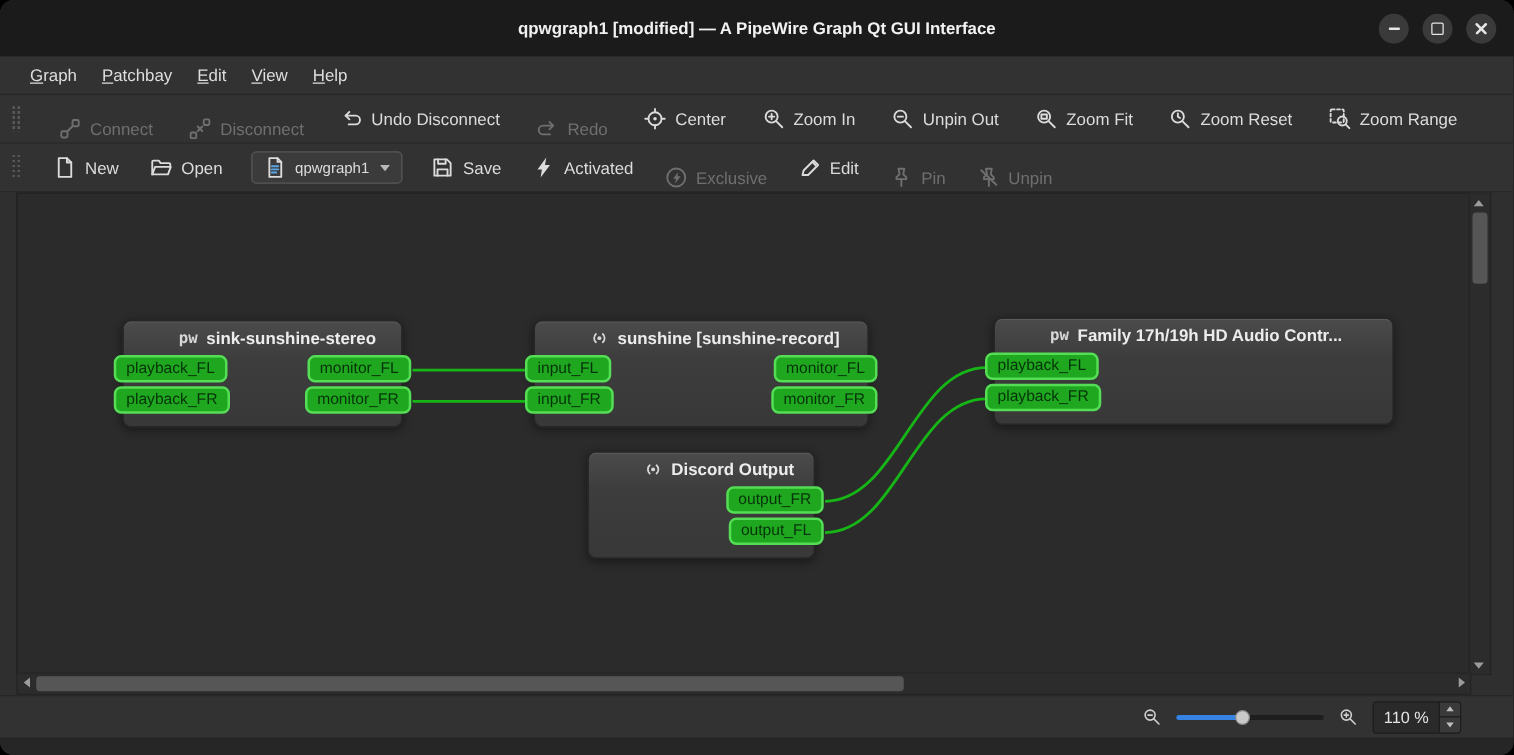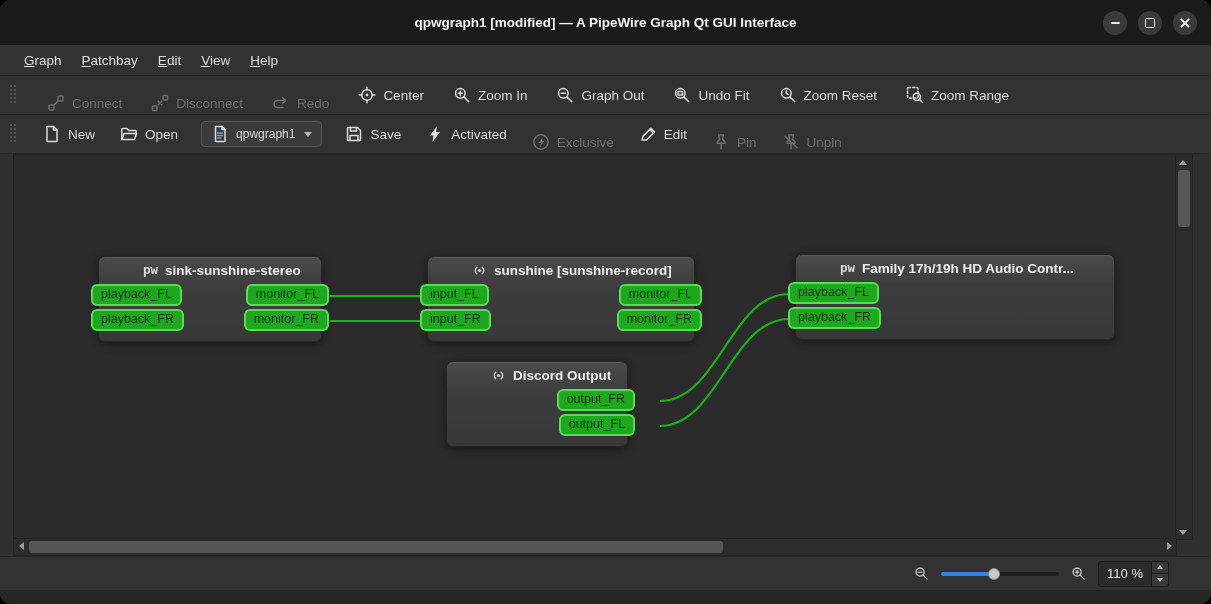--- a/index.html
+++ b/index.html
@@ -143,20 +143,29 @@
       <span class="icon">
           <svg viewBox="0 0 18 18">
             <rect x="1.5" y="12" width="4.5" height="4.5" rx="1"></rect>
             <rect x="12" y="1.5" width="4.5" height="4.5" rx="1"></rect>
             <path d="M7.2 10.8l3.6-3.6M7.2 7.2l3.6 3.6"></path>
           </svg>
         </span>
       <span>Disconnect</span>
     </button>
 
+    <button class="tb-btn">
+      <span class="icon">
+          <svg viewBox="0 0 18 18">
+            <path d="M4.5 6.5h8a3.5 3.5 0 0 1 0 7H7"></path>
+            <path d="M7.5 3.5l-3 3 3 3"></path>
+          </svg>
+        </span>
+      <span>Undo Disconnect</span>
+    </button>
 
     <button class="tb-btn disabled">
       <span class="icon">
           <svg viewBox="0 0 18 18">
             <path d="M13.5 6.5h-8a3.5 3.5 0 0 0 0 7H11"></path>
             <path d="M10.5 3.5l3 3-3 3"></path>
           </svg>
         </span>
       <span>Redo</span>
     </button>
@@ -184,32 +193,32 @@
     </button>
 
     <button class="tb-btn">
       <span class="icon">
           <svg viewBox="0 0 18 18">
             <circle cx="7.3" cy="7.3" r="4.8"></circle>
             <path d="M10.9 10.9l4.9 4.9"></path>
             <path d="M5.2 7.3h4.2"></path>
           </svg>
         </span>
-      <span>Graph Out</span>
+      <span>Unpin Out</span>
     </button>
 
     <button class="tb-btn">
       <span class="icon">
           <svg viewBox="0 0 18 18">
             <circle cx="7.3" cy="7.3" r="4.8"></circle>
             <path d="M10.9 10.9l4.9 4.9"></path>
             <rect x="5.1" y="5.6" width="4.4" height="3.4"></rect>
           </svg>
         </span>
-      <span>Undo Fit</span>
+      <span>Zoom Fit</span>
     </button>
 
     <button class="tb-btn">
       <span class="icon">
           <svg viewBox="0 0 18 18">
             <circle cx="7.3" cy="7.3" r="4.8"></circle>
             <path d="M10.9 10.9l4.9 4.9"></path>
             <path d="M7.3 4.8v2.5l1.7 1.1"></path>
           </svg>
         </span>
@@ -376,21 +385,21 @@
         <div class="port-row">
           <span class="port in">playback_FL</span>
           <span class="port-spacer"></span>
         </div>
         <div class="port-row">
           <span class="port in">playback_FR</span>
           <span class="port-spacer"></span>
         </div>
       </div>
 
-      <div class="node" style="left: 432px; top: 206px; width: 180px;">
+      <div class="node" style="left: 456px; top: 206px; width: 180px;">
         <div class="node-header">
           <span class="node-icon icon small">
               <svg viewBox="0 0 16 16">
                 <circle class="f" cx="8" cy="8" r="1.7"></circle>
                 <path d="M5.1 4.5a4.7 4.7 0 0 0 0 7M10.9 4.5a4.7 4.7 0 0 1 0 7"></path>
               </svg>
             </span>
           <span class="node-title">Discord Output</span>
         </div>
         <div class="port-row">

